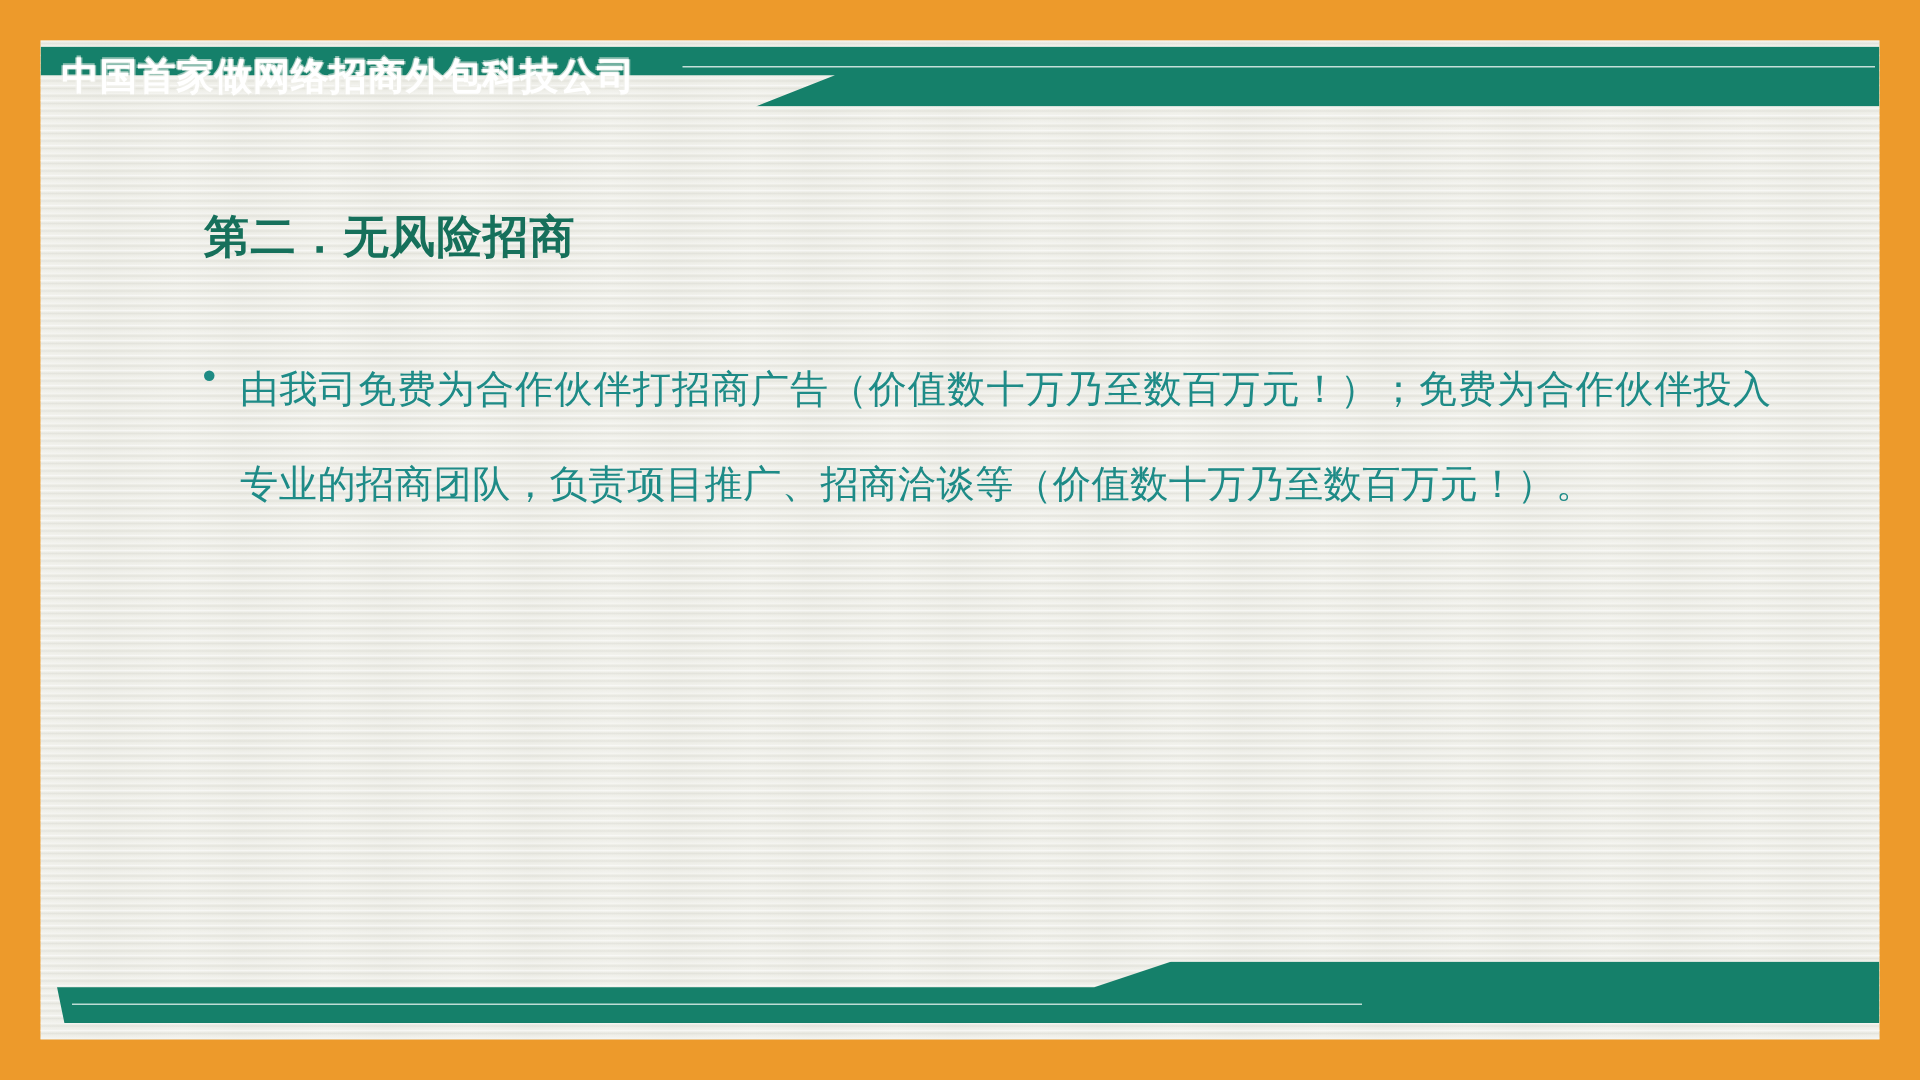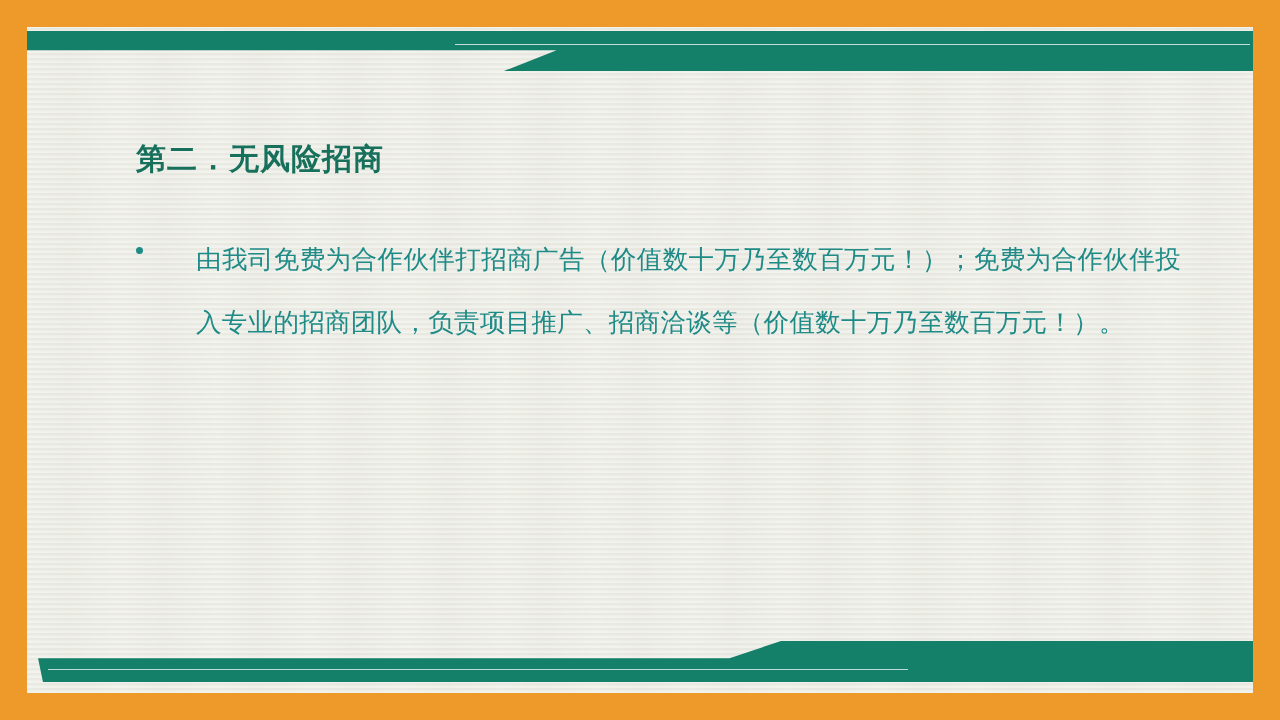--- a/index.html
+++ b/index.html
@@ -105,21 +105,20 @@
     position: absolute;
     left: 136px;
     top: 228px;
     width: 1045px;
   }
   .bullet-row {
     position: relative;
     display: flex;
     align-items: flex-start;
     margin-bottom: 8px;
-    gap: 36px;
   }
   .bullet-dot {
     flex: 0 0 auto;
     width: 24px;
     padding-top: 19px;
     box-sizing: border-box;
   }
   .bullet-dot i {
     display: block;
     width: 7px;
@@ -183,20 +182,21 @@
 </style>
 </head>
 <body>
 
 <div class="slide">
 
   <div class="paper"></div>
 
   <div class="header-band"></div>
   <div class="header-hairline"></div>
+  <div class="header-title">中国首家做网络招商外包科技公司</div>
 
   <div class="heading">第二．无风险招商</div>
 
   <div class="body-area">
 
     <div class="bullet-row">
       <span class="bullet-dot">
           <i></i>
         </span>
       <div class="bullet-text">

